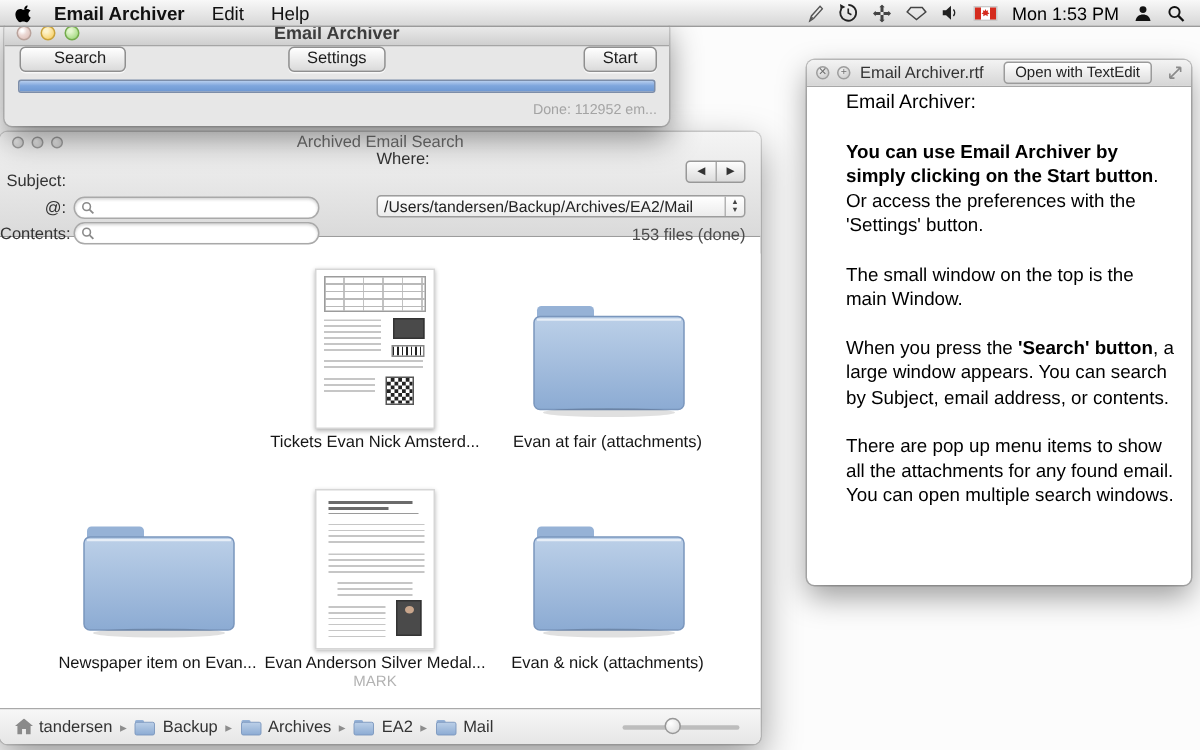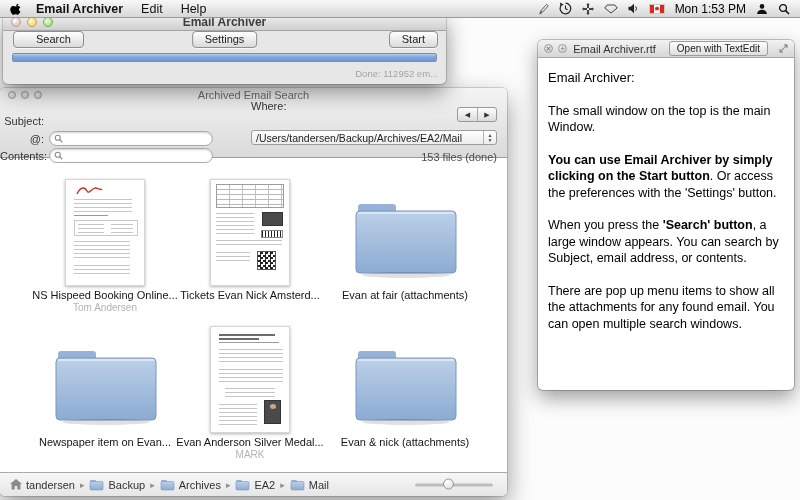--- a/index.html
+++ b/index.html
@@ -173,21 +173,21 @@
     border-bottom:1px solid #a8a8a8; border-radius:5px 5px 0 0;
   }
   .ql-circle{ width:9px; height:9px; border-radius:50%; border:1px solid #9d9d9d;
     background:radial-gradient(circle at 35% 30%,#efefef,#c7c7c7);
     font-size:7px; line-height:7px; color:#6e6e6e; text-align:center; }
   .ql-title{ font-size:11px; color:#333; margin-left:auto; }
   .ql-open-btn{ margin-left:8px; height:15px; line-height:13px; padding:0 7px;
     border:1px solid #9b9b9b; border-radius:3px; font-size:10px; color:#222;
     background:linear-gradient(#ffffff,#dedede); }
   .ql-expand{ margin-left:6px; display:flex; }
-  .ql-body{ padding:12px 10px; font-size:12.5px; line-height:16.5px; color:#000; }
+  .ql-body{ padding:2px 10px; font-size:12.5px; line-height:16.5px; color:#000;margin-left:16px; }
   .ql-body p{ margin:0 0 16px 0; }
   .ql-h{ font-size:13px; }
 
   
   .folder-svg{ display:block; margin-bottom:5px; }
 </style>
 </head>
 <body>
 
 <svg width="0" height="0" style="position:absolute" aria-hidden="true">
@@ -307,40 +307,20 @@
     <div class="navseg">
       <span class="seg">◀</span>
       <span class="seg">▶</span>
     </div>
 
     <span class="results-count">153 files (done)</span>
   </div>
 
   <div class="sw-content">
 
-    <div class="cell" style="left:30px; top:7px;">
-      <div class="thumbzone">
-        <div class="doc">
-          <svg style="position:absolute;left:9px;top:4px" width="28" height="13" viewBox="0 0 28 13">
-            <path d="M2 10 C6 2 10 3 12 7 C14 11 17 3 21 4 C23 4.4 25.5 6.5 27 5" fill="none" stroke="#c0392b" stroke-width="1.4"></path>
-          </svg>
-          <div class="tlines" style="left:8px; top:19px; width:58px; height:15px;"></div>
-          <div class="bluelink" style="left:8px; top:35px; width:34px;"></div>
-          <div class="box" style="left:8px; top:40px; width:64px; height:16px;">
-            <div class="tlines" style="left:3px; top:3px; width:26px; height:10px;"></div>
-            <div class="tlines" style="left:36px; top:3px; width:22px; height:10px;"></div>
-          </div>
-          <div class="tlines" style="left:8px; top:61px; width:46px; height:19px;"></div>
-          <div class="tlines" style="left:40px; top:61px; width:24px; height:19px;"></div>
-          <div class="tlines" style="left:8px; top:85px; width:56px; height:11px;"></div>
-        </div>
-      </div>
-      <div class="item-label">NS Hispeed Booking Online...</div>
-      <div class="item-sub">Tom Andersen</div>
-    </div>
 
     <div class="cell" style="left:175px; top:7px;">
       <div class="thumbzone">
         <div class="doc">
           <div class="grid-table" style="left:5px; top:4px; width:68px; height:24px;"></div>
           <div class="tlines" style="left:5px; top:33px; width:38px; height:23px;"></div>
           <div class="photo" style="right:6px; top:32px; width:21px; height:14px;"></div>
           <div class="barcode" style="right:6px; top:50px; width:22px; height:8px;"></div>
           <div class="tlines" style="left:5px; top:60px; width:66px; height:7px;"></div>
           <div class="qr" style="left:46px; top:71px; width:19px; height:19px;"></div>
@@ -478,18 +458,18 @@
     <span class="ql-title">Email Archiver.rtf</span>
     <span class="ql-open-btn">Open with TextEdit</span>
     <span class="ql-expand">
       <svg width="9" height="9" viewBox="0 0 10 10">
           <path d="M1 9 L9 1 M1 9 L1 5.6 M1 9 L4.4 9 M9 1 L5.6 1 M9 1 L9 4.4" stroke="#8a8a8a" stroke-width="1.2" fill="none"></path>
         </svg>
     </span>
   </div>
   <div class="ql-body">
     <p class="ql-h">Email Archiver:</p>
+    <p><b>You can use Email Archiver by simply clicking on the Start button</b><span>. Or access the preferences with the 'Settings' button.</span></p>
     <p>The small window on the top is the main Window.</p>
-    <p><b>You can use Email Archiver by simply clicking on the Start button</b><span>. Or access the preferences with the 'Settings' button.</span></p>
     <p><span>When you press the </span><b>'Search' button</b><span>, a large window appears. You can search by Subject,  email address, or contents.</span></p>
     <p>There are pop up menu items to show all the attachments for any found email. You can open multiple search windows.</p>
   </div>
 </div>
 
 </body></html>

